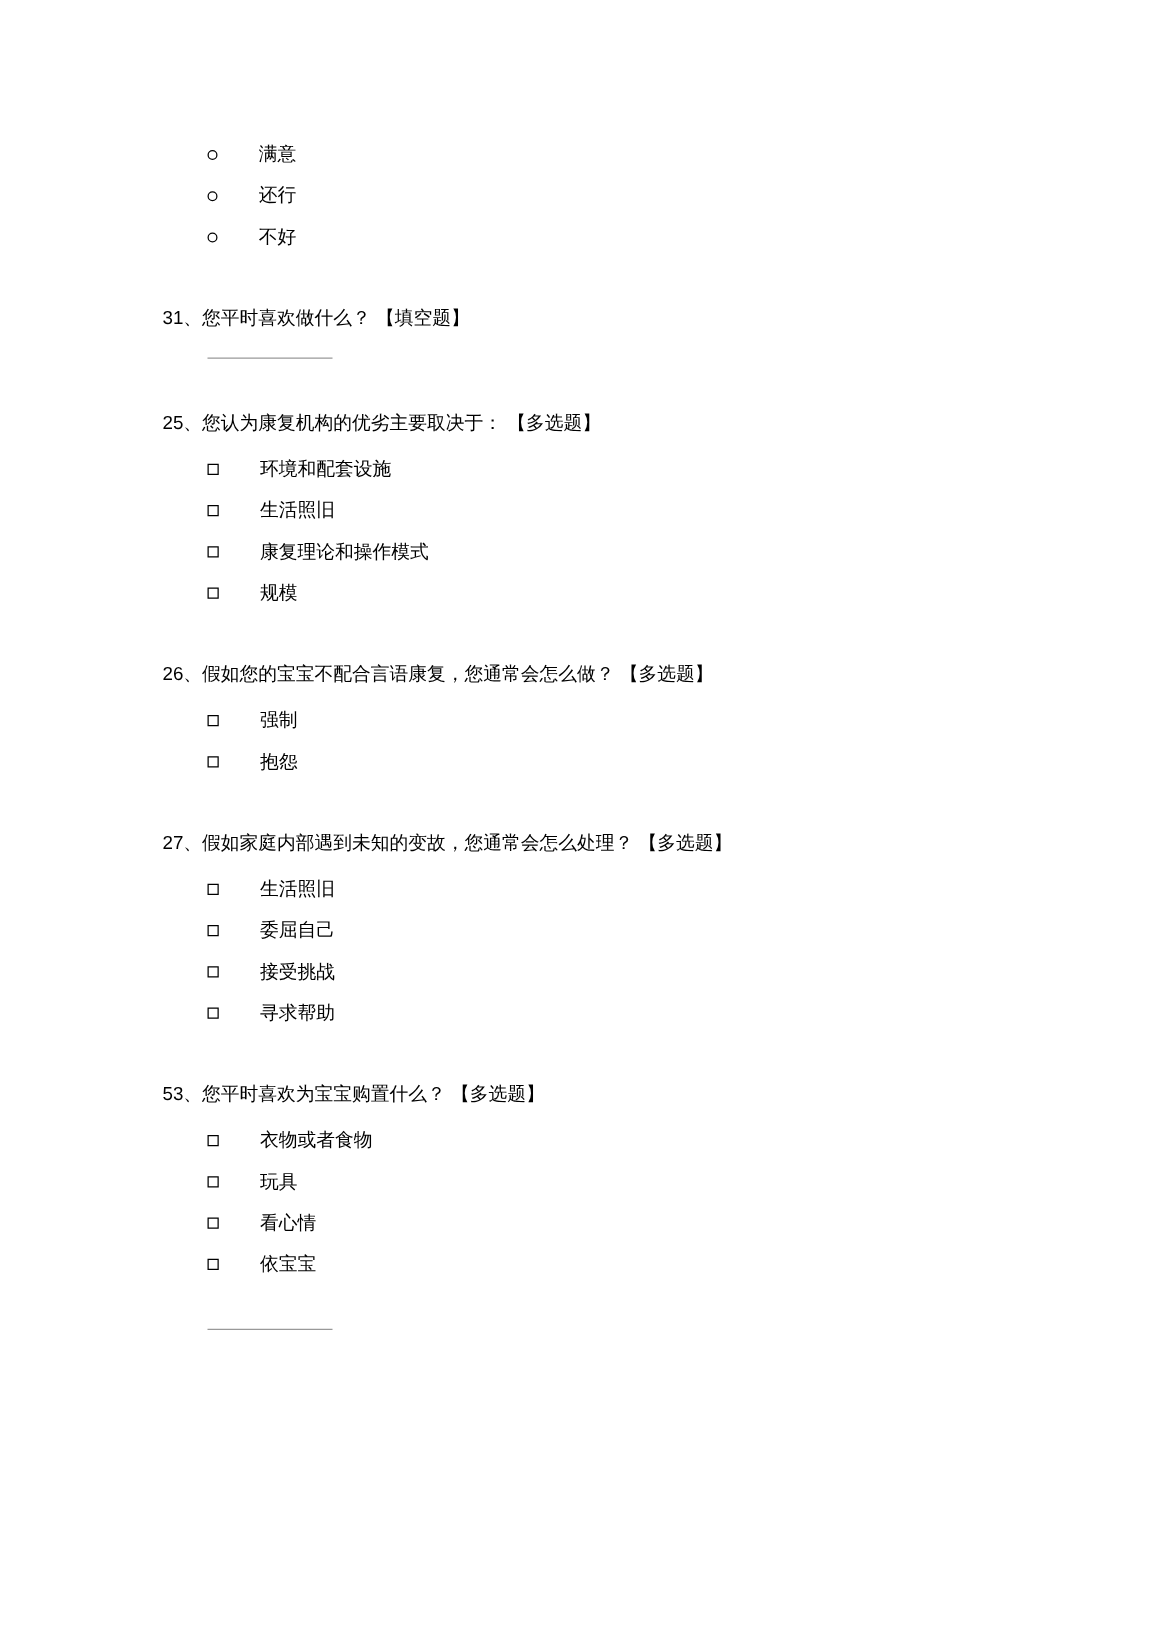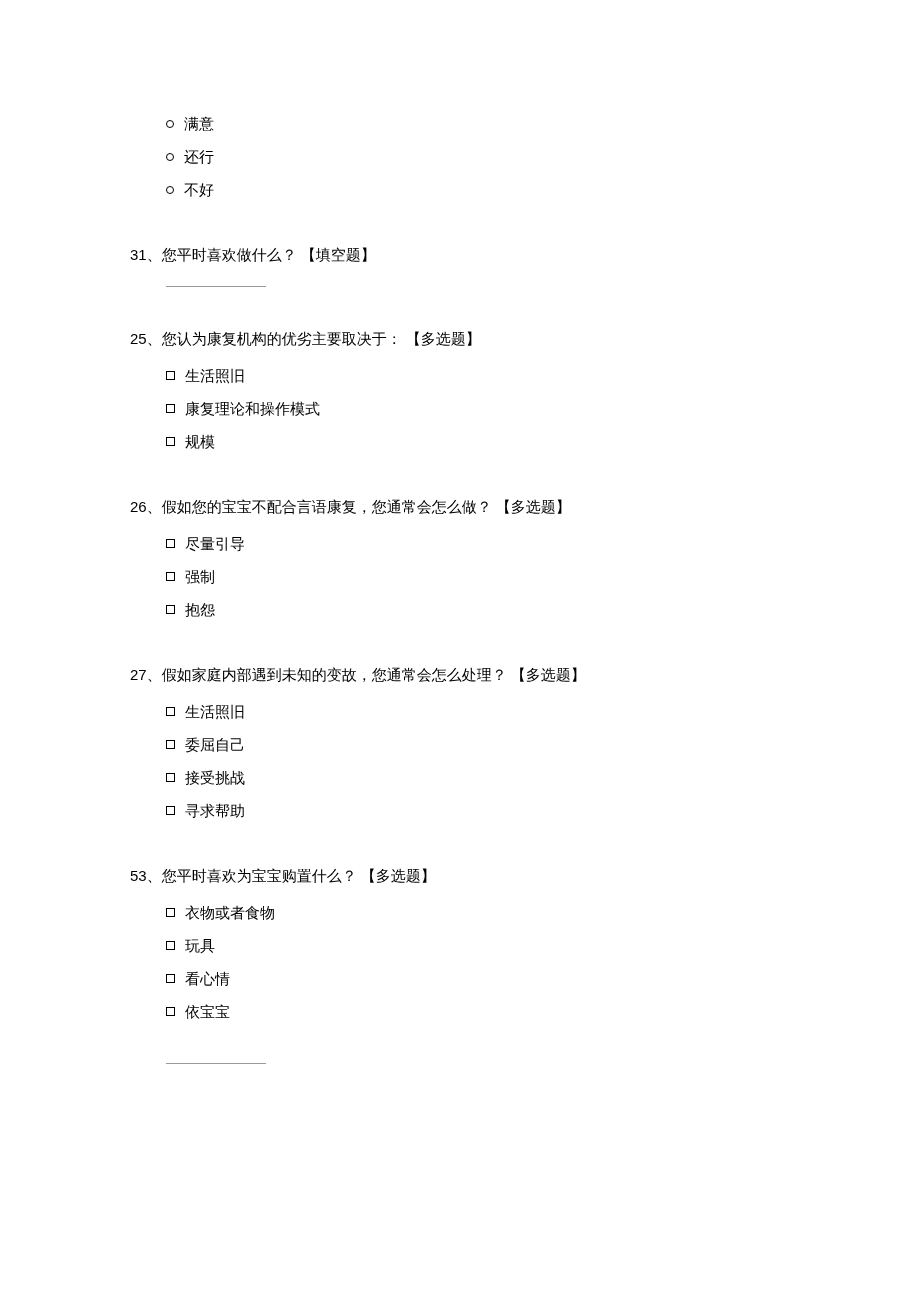--- a/index.html
+++ b/index.html
@@ -42,20 +42,21 @@
     .bullet-square {
       display: inline-block;
       width: 9px;
       height: 9px;
       border: 1.2px solid #000;
       margin-right: 10px;
       flex-shrink: 0;
     }
     .option-text {
       font-size: 15px;
+      margin-left: 23px;
     }
     .fill-line {
       margin-left: 36px;
       margin-top: 18px;
       width: 100px;
       border-bottom: 1px solid #999;
       height: 1px;
     }
   </style>
 </head>
@@ -85,42 +86,42 @@
   <div class="fill-line"></div>
 </div>
 
 <div class="question-block">
   <div class="question-title">
     <span>25</span>、<span>您认为康复机构的优劣主要取决于：</span> <span>【多选题】</span>
   </div>
   <div class="options">
     <div class="option">
       <span class="bullet-square"></span>
+      <span class="option-text">环境和配套设施</span>
+    </div>
+    <div class="option">
+      <span class="bullet-square"></span>
       <span class="option-text">生活照旧</span>
     </div>
     <div class="option">
       <span class="bullet-square"></span>
       <span class="option-text">康复理论和操作模式</span>
     </div>
     <div class="option">
       <span class="bullet-square"></span>
       <span class="option-text">规模</span>
     </div>
   </div>
 </div>
 
 <div class="question-block">
   <div class="question-title">
     <span>26</span>、<span>假如您的宝宝不配合言语康复，您通常会怎么做？</span> <span>【多选题】</span>
   </div>
   <div class="options">
-    <div class="option">
-      <span class="bullet-square"></span>
-      <span class="option-text">尽量引导</span>
-    </div>
     <div class="option">
       <span class="bullet-square"></span>
       <span class="option-text">强制</span>
     </div>
     <div class="option">
       <span class="bullet-square"></span>
       <span class="option-text">抱怨</span>
     </div>
   </div>
 </div>

